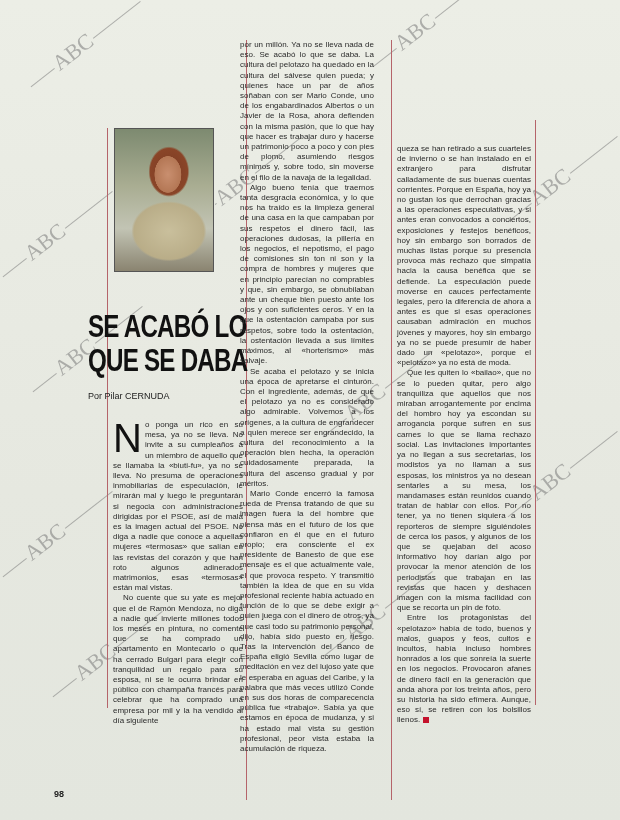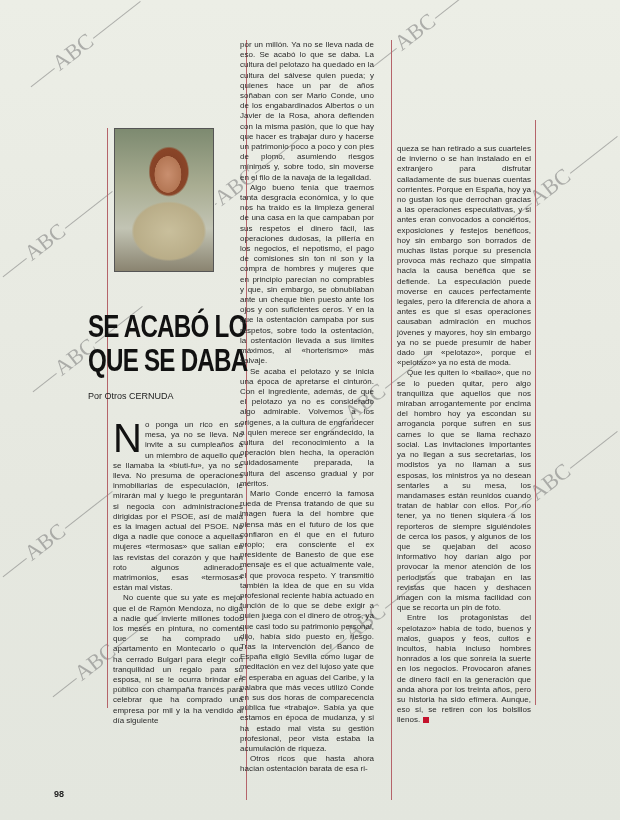--- a/index.html
+++ b/index.html
@@ -88,33 +88,32 @@
 <div class="rule" style="left:246px;top:40px;height:760px;"></div>
 <div class="rule" style="left:391px;top:40px;height:760px;"></div>
 <div class="rule" style="left:535px;top:120px;height:585px;"></div>
 
 <div class="photo"></div>
 
 <div class="headline">
   <div>SE ACABÓ LO</div>
   <div>QUE SE DABA</div>
 </div>
-<div class="byline">Por Otros CERNUDA</div>
+<div class="byline">Por Pilar CERNUDA</div>
 
 <div class="col" style="left:113px;top:420px;width:130px;">
   <p class="first"><span class="dropcap">N</span><span>o ponga un rico en su mesa, ya no se lleva. No invite a su cumpleaños a un miembro de aquello que se llamaba la «biuti-fu», ya no se lleva. No presuma de operaciones inmobiliarias de especulación, le mirarán mal y luego le preguntarán si negocia con administraciones dirigidas por el PSOE, así de mala es la imagen actual del PSOE. No diga a nadie que conoce a aquellas mujeres «termosas» que salían en las revistas del corazón y que han roto algunos adinerados matrimonios, esas «termosas» están mal vistas.</span></p>
   <p>No cuente que su yate es mejor que el de Ramón Mendoza, no diga a nadie que invierte millones todos los meses en pintura, no comente que se ha comprado un apartamento en Montecarlo o que ha cerrado Bulgari para elegir con tranquilidad un regalo para su esposa, ni se le ocurra brindar en público con champaña francés para celebrar que ha comprado una empresa por mil y la ha vendido al día siguiente</p>
 </div>
 
 <div class="col" style="left:240px;top:40px;width:134px;">
   <p class="first">por un millón. Ya no se lleva nada de eso. Se acabó lo que se daba. La cultura del pelotazo ha quedado en la cultura del sálvese quien pueda; y quienes hace un par de años soñaban con ser Mario Conde, uno de los engabardinados Albertos o un Javier de la Rosa, ahora defienden con la misma pasión, que lo que hay que hacer es trabajar duro y hacerse un patrimonio poco a poco y con pies de plomo, asumiendo riesgos mínimos y, sobre todo, sin moverse en el filo de la navaja de la legalidad.</p>
   <p>Algo bueno tenía que traernos tanta desgracia económica, y lo que nos ha traído es la limpieza general de una casa en la que campaban por sus respetos el dinero fácil, las operaciones dudosas, la pillería en los negocios, el nepotismo, el pago de comisiones sin ton ni son y la compra de hombres y mujeres que en principio parecían no comprables y que, sin embargo, se obnubilaban ante un cheque bien puesto ante los ojos y con suficientes ceros. Y en la que la ostentación campaba por sus respetos, sobre todo la ostentación, la ostentación llevada a sus límites máximos, al «horterismo» más salvaje.</p>
   <p>Se acaba el pelotazo y se inicia una época de apretarse el cinturón. Con el ingrediente, además, de que el pelotazo ya no es considerado algo admirable. Volvemos a los orígenes, a la cultura de engrandecer a quien merece ser engrandecido, la cultura del reconocimiento a la operación bien hecha, la operación cuidadosamente preparada, la cultura del ascenso gradual y por méritos.</p>
   <p>Mario Conde encerró la famosa rueda de Prensa tratando de que su imagen fuera la del hombre que piensa más en el futuro de los que confiaron en él que en el futuro propio; era consciente el ex presidente de Banesto de que ese mensaje es el que actualmente vale, el que provoca respeto. Y transmitió también la idea de que en su vida profesional reciente había actuado en función de lo que se debe exigir a quien juega con el dinero de otros, ya que casi todo su patrimonio personal, dijo, había sido puesto en riesgo. Tras la intervención del Banco de España eligió Sevilla como lugar de meditación en vez del lujoso yate que le esperaba en aguas del Caribe, y la palabra que más veces utilizó Conde en sus dos horas de comparecencia pública fue «trabajo». Sabía ya que estamos en época de mudanza, y si ha estado mal vista su gestión profesional, peor vista estaba la acumulación de riqueza.</p>
-  <p>Otros ricos que hasta ahora hacían ostentación barata de esa ri-</p>
 </div>
 
 <div class="col" style="left:397px;top:144px;width:134px;">
   <p class="first">queza se han retirado a sus cuarteles de invierno o se han instalado en el extranjero para disfrutar calladamente de sus buenas cuentas corrientes. Porque en España, hoy ya no gustan los que derrochan gracias a las operaciones especulativas, y si antes eran convocados a conciertos, exposiciones y festejos benéficos, hoy sin embargo son borrados de muchas listas porque su presencia provoca más rechazo que simpatía hacia la causa benéfica que se defiende. La especulación puede moverse en cauces perfectamente legales, pero la diferencia de ahora a antes es que si esas operaciones causaban admiración en muchos jóvenes y mayores, hoy sin embargo ya no se puede presumir de haber dado un «pelotazo», porque el «pelotazo» ya no está de moda.</p>
   <p>Que les quiten lo «bailao», que no se lo pueden quitar, pero algo tranquiliza que aquellos que nos miraban arrogantemente por encima del hombro hoy ya escondan su arrogancia porque sufren en sus carnes lo que se llama rechazo social. Las invitaciones importantes ya no llegan a sus secretarias, los modistos ya no llaman a sus esposas, los ministros ya no desean sentarles a su mesa, los mandamases están reunidos cuando tratan de hablar con ellos. Por no tener, ya no tienen siquiera a los reporteros de siempre siguiéndoles de cerca los pasos, y algunos de los que se quejaban del acoso informativo hoy darían algo por provocar la menor atención de los periodistas que trabajan en las revistas que hacen y deshacen imagen con la misma facilidad con que se recorta un pin de foto.</p>
   <p><span>Entre los protagonistas del «pelotazo» había de todo, buenos y malos, guapos y feos, cultos e incultos, había incluso hombres honrados a los que sonreía la suerte en los negocios. Provocaron afanes de dinero fácil en la generación que anda ahora por los treinta años, pero su historia ha sido efímera. Aunque, eso sí, se retiren con los bolsillos llenos.</span><span class="end-mark"></span></p>
 </div>
 
 <div class="page-num">98</div>
 

